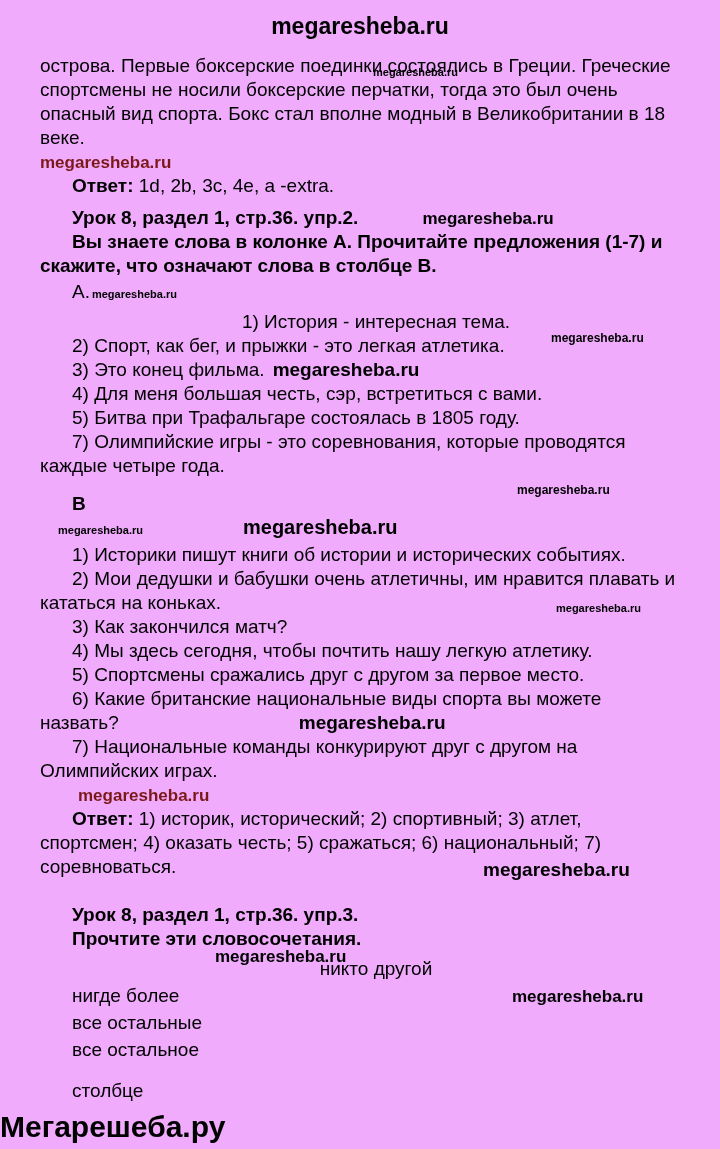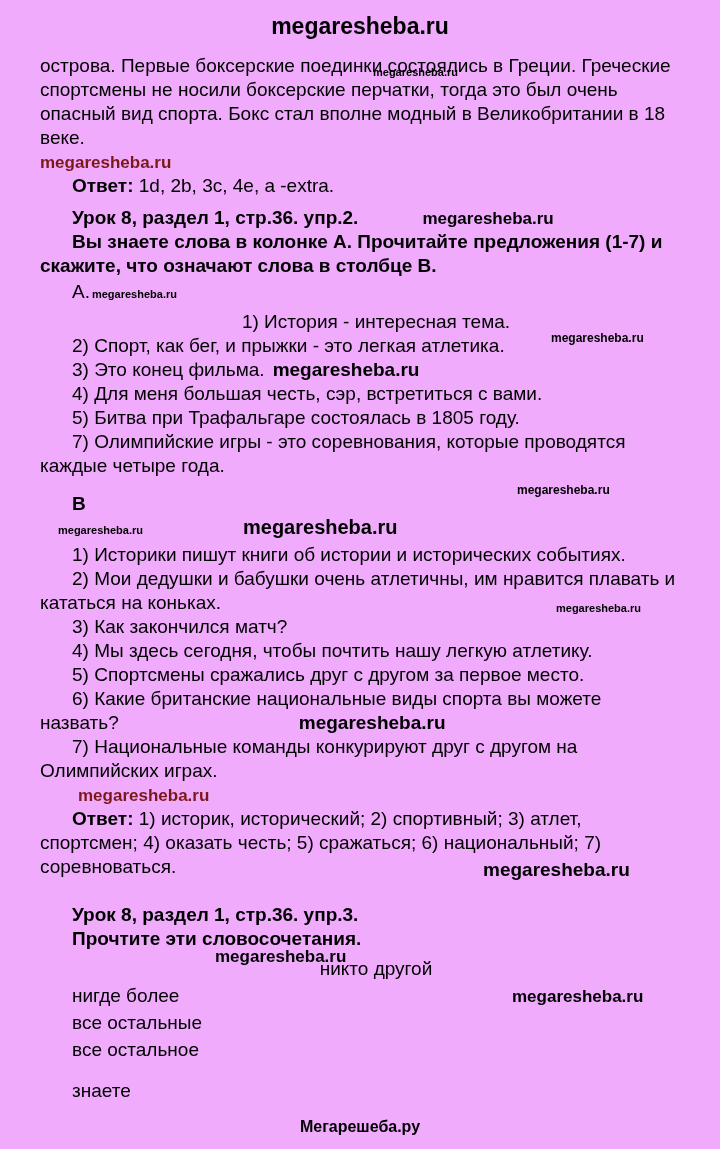--- a/index.html
+++ b/index.html
@@ -16,21 +16,21 @@
     color:#000000;
     overflow:hidden;
   }
   p { margin:0; }
   .bold { font-weight:700; }
   .header {
     text-align:center; font-weight:700; font-size:23px; line-height:28px; padding-top:4px;
   }
   .footer {
     position:absolute; left:0; bottom:10px; width:100%;
-    text-align:center; font-weight:700; font-size:16px;
+    font-weight:700; font-size:30px;
   }
   .intro   { margin-top:14px; }
   .indent  { text-indent:32px; }
   .mt2  { margin-top:2px; }
   .mt4  { margin-top:4px;text-align:center; }
   .mt8  { margin-top:8px; }
   .mt12 { margin-top:24px; }
   .mt14 { margin-top:14px; }
 
   
@@ -97,21 +97,21 @@
   <p class="indent"><b>Ответ:</b> <span>1) историк, исторический; 2) спортивный; 3) атлет, спортсмен; 4) оказать честь; 5) сражаться; 6) национальный; 7) соревноваться.</span></p>
 
   <p class="indent bold mt12">Урок 8, раздел 1, стр.36. упр.3.</p>
   <p class="indent bold">Прочтите эти словосочетания.</p>
 
   <p class="indent phrase phrases-start">никто другой</p>
   <p class="indent phrase">нигде более</p>
   <p class="indent phrase">все остальные</p>
   <p class="indent phrase">все остальное</p>
 
-  <p class="indent phrase sborn">знаете</p>
+  <p class="indent phrase sborn">столбце</p>
 
   <div class="footer">Мегарешеба.ру</div>
 
   <span class="wm wm-abs wm-tiny" style="left:373px; top:60px">megaresheba.ru</span>
   <span class="wm wm-abs wm-small" style="left:551px; top:326px">megaresheba.ru</span>
   <span class="wm wm-abs wm-small" style="left:517px; top:478px">megaresheba.ru</span>
   <span class="wm wm-abs wm-tiny" style="left:556px; top:596px">megaresheba.ru</span>
   <span class="wm wm-abs wm-big" style="left:483px; top:858px">megaresheba.ru</span>
   <span class="wm wm-abs wm-mid" style="left:215px; top:946px">megaresheba.ru</span>
   <span class="wm wm-abs wm-mid" style="left:512px; top:986px">megaresheba.ru</span>

